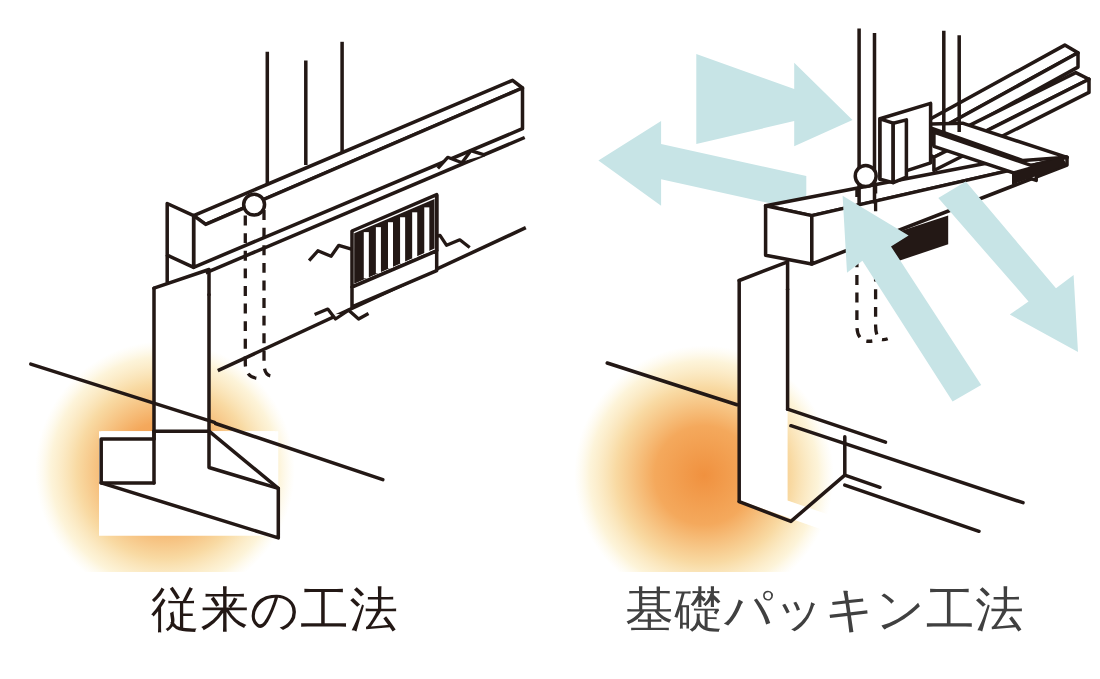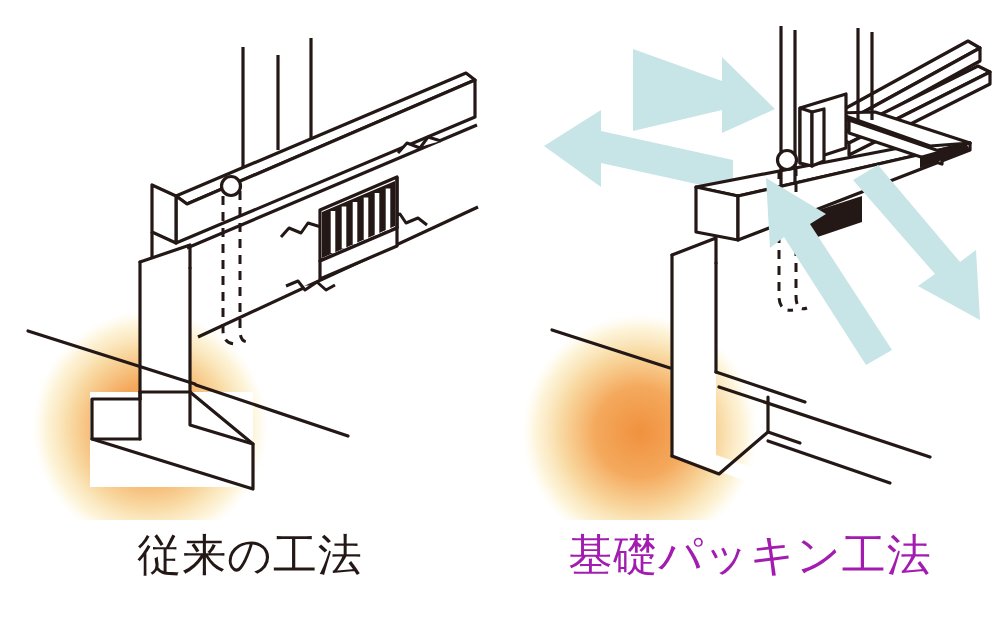--- a/index.html
+++ b/index.html
@@ -254,16 +254,16 @@
 
       <g>
         <path d="M 366,365 L 284,237 L 270,248 L 266,178 L 326,214 L 310,224 L 392,350 Z" fill="#c7e4e6"></path>
       </g>
 
       <g>
         <path d="M 378,165 L 460,262 L 476,250 L 480,320 L 418,286 L 435,274 L 353,180 Z" fill="#c7e4e6"></path>
       </g>
     </svg>
 
-    <div class="caption" id="caption-packing" style="color: #a21caf; text-align: center;">基礎パッキン工法</div>
+    <div class="caption" id="caption-packing" style="color: #404040; text-align: center;">基礎パッキン工法</div>
   </div>
 
 </div>
 
 </body></html>

